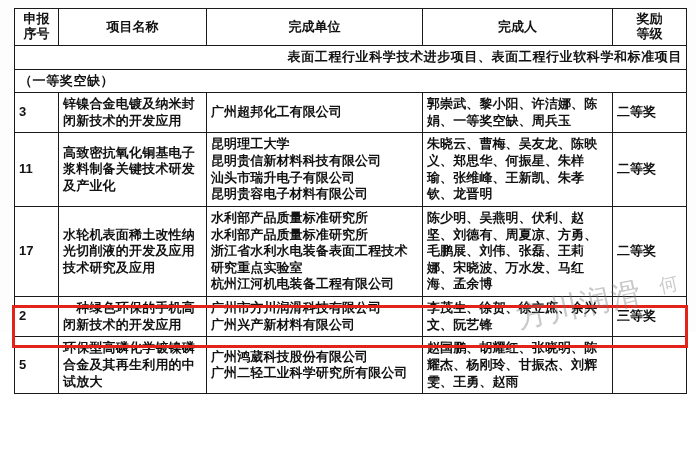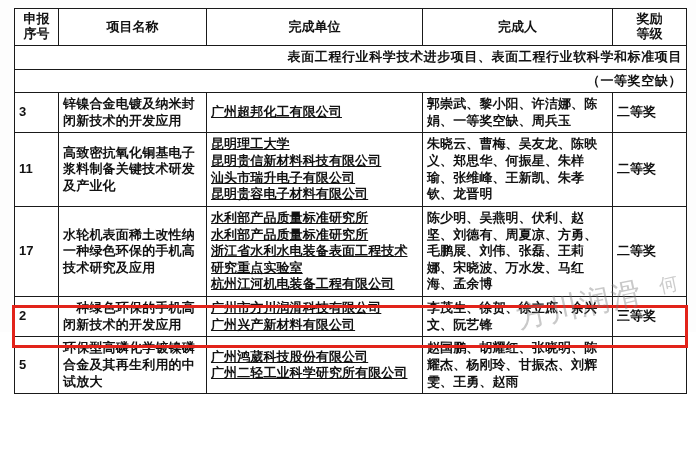--- a/index.html
+++ b/index.html
@@ -52,31 +52,31 @@
     font-size: 13px;
     line-height: 1.15;
   }
   .section-row td {
     text-align: right;
     font-size: 13px;
     padding: 6px 2px;
     letter-spacing: 0.6px;
   }
   .subsection-row td {
-    text-align: right;
+    text-align: left;
     font-size: 13px;
     padding: 5px 2px;
     letter-spacing: 0.6px;
     margin-top: 28px;
   }
   .multi {
     white-space: pre-line;
   }
   .cell-proj { letter-spacing: 0.2px; font-family: Liberation Serif, serif; }
-  .cell-unit { letter-spacing: 0.1px; text-decoration: underline; }
+  .cell-unit { letter-spacing: 0.1px; }
   .cell-pers { letter-spacing: 0.1px; }
 
   tr.highlight td {
     position: relative;
   }
   .hl-box {
     position: absolute;
     border: 3px solid #e2231a;
     pointer-events: none;
     box-sizing: border-box;
@@ -160,21 +160,21 @@
         <td class="multi cell-pers">朱晓云、曹梅、吴友龙、陈映
 义、郑思华、何振星、朱样
 瑜、张维峰、王新凯、朱孝
 钦、龙晋明</td>
         <td class="multi">二等奖</td>
       </tr>
 
       <tr>
         <td class="multi">17</td>
         <td class="multi cell-proj">水轮机表面稀土改性纳
-一种绿色环保的手机高
+光切削液的开发及应用
 技术研究及应用</td>
         <td class="multi cell-unit">水利部产品质量标准研究所
 水利部产品质量标准研究所
 浙江省水利水电装备表面工程技术
 研究重点实验室
 杭州江河机电装备工程有限公司</td>
         <td class="multi cell-pers">陈少明、吴燕明、伏利、赵
 坚、刘德有、周夏凉、方勇、
 毛鹏展、刘伟、张磊、王莉
 娜、宋晓波、万水发、马红

